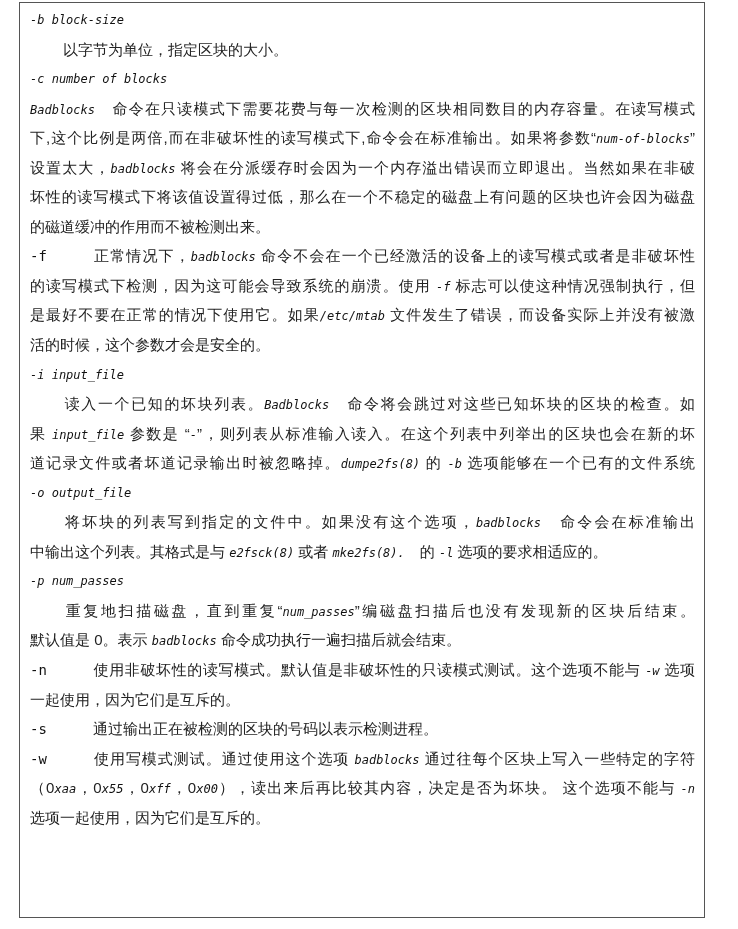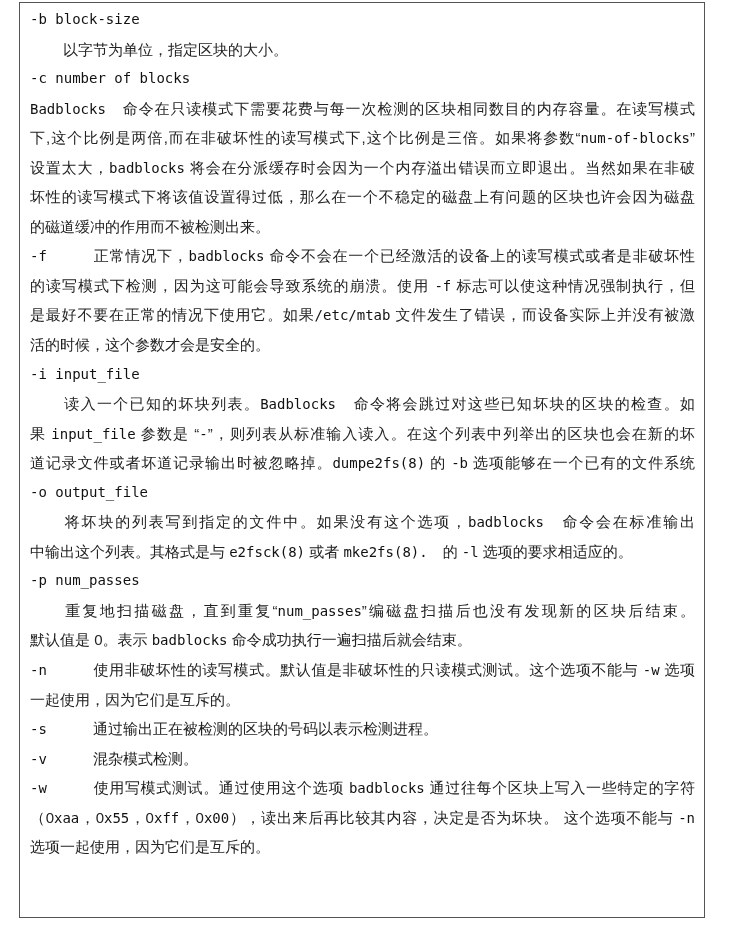--- a/index.html
+++ b/index.html
@@ -32,22 +32,23 @@
       text-align-last: justify;
     }
     .line.last {
       text-align-last: left;
     }
     .line.mono-only {
       text-align-last: left;
     }
     .mono {
       font-family: "DejaVu Sans Mono", "Liberation Mono", monospace;
-      font-size: 14px;
+      font-size: 12px;
       color: #111111;
+      font-style: italic;
     }
     .indent {
       display: inline-block;
       width: 33px;
     }
     .flag {
       display: inline-block;
       width: 63px;
       font-family: "DejaVu Sans Mono", "Liberation Mono", monospace;
       font-size: 14px;
@@ -69,21 +70,21 @@
     <span class="indent"></span><span class="cjk">以字节为单位，指定区块的大小。</span>
   </div>
 
   <div class="line mono-only">
     <span class="mono">-c number of blocks</span>
   </div>
   <div class="line">
     <span class="mono">Badblocks</span><span class="cjk">　命令在只读模式下需要花费与每一次检测的区块相同数目的内存容量。在读写模式</span>
   </div>
   <div class="line">
-    <span class="cjk">下,这个比例是两倍,而在非破坏性的读写模式下,这个比例是三倍。如果将参数“</span><span class="mono">num-of-blocks</span><span class="cjk">”</span>
+    <span class="cjk">下,这个比例是两倍,而在非破坏性的读写模式下,命令会在标准输出。如果将参数“</span><span class="mono">num-of-blocks</span><span class="cjk">”</span>
   </div>
   <div class="line">
     <span class="cjk">设置太大，</span><span class="mono">badblocks</span><span class="cjk"> 将会在分派缓存时会因为一个内存溢出错误而立即退出。当然如果在非破</span>
   </div>
   <div class="line">
     <span class="cjk">坏性的读写模式下将该值设置得过低，那么在一个不稳定的磁盘上有问题的区块也许会因为磁盘</span>
   </div>
   <div class="line last">
     <span class="cjk">的磁道缓冲的作用而不被检测出来。</span>
   </div>
@@ -138,23 +139,20 @@
     <span class="flag">-n</span><span class="cjk">使用非破坏性的读写模式。默认值是非破坏性的只读模式测试。这个选项不能与 </span><span class="mono">-w</span><span class="cjk"> 选项</span>
   </div>
   <div class="line last">
     <span class="cjk">一起使用，因为它们是互斥的。</span>
   </div>
 
   <div class="line last">
     <span class="flag">-s</span><span class="cjk">通过输出正在被检测的区块的号码以表示检测进程。</span>
   </div>
 
-  <div class="line last">
-    <span class="flag">-v</span><span class="cjk">混杂模式检测。</span>
-  </div>
 
   <div class="line">
     <span class="flag">-w</span><span class="cjk">使用写模式测试。通过使用这个选项 </span><span class="mono">badblocks</span><span class="cjk"> 通过往每个区块上写入一些特定的字符</span>
   </div>
   <div class="line">
     <span class="cjk">（0</span><span class="mono">xaa</span><span class="cjk">，0</span><span class="mono">x55</span><span class="cjk">，0</span><span class="mono">xff</span><span class="cjk">，0</span><span class="mono">x00</span><span class="cjk">），读出来后再比较其内容，决定是否为坏块。 这个选项不能与 </span><span class="mono">-n</span>
   </div>
   <div class="line last">
     <span class="cjk">选项一起使用，因为它们是互斥的。</span>
   </div>

